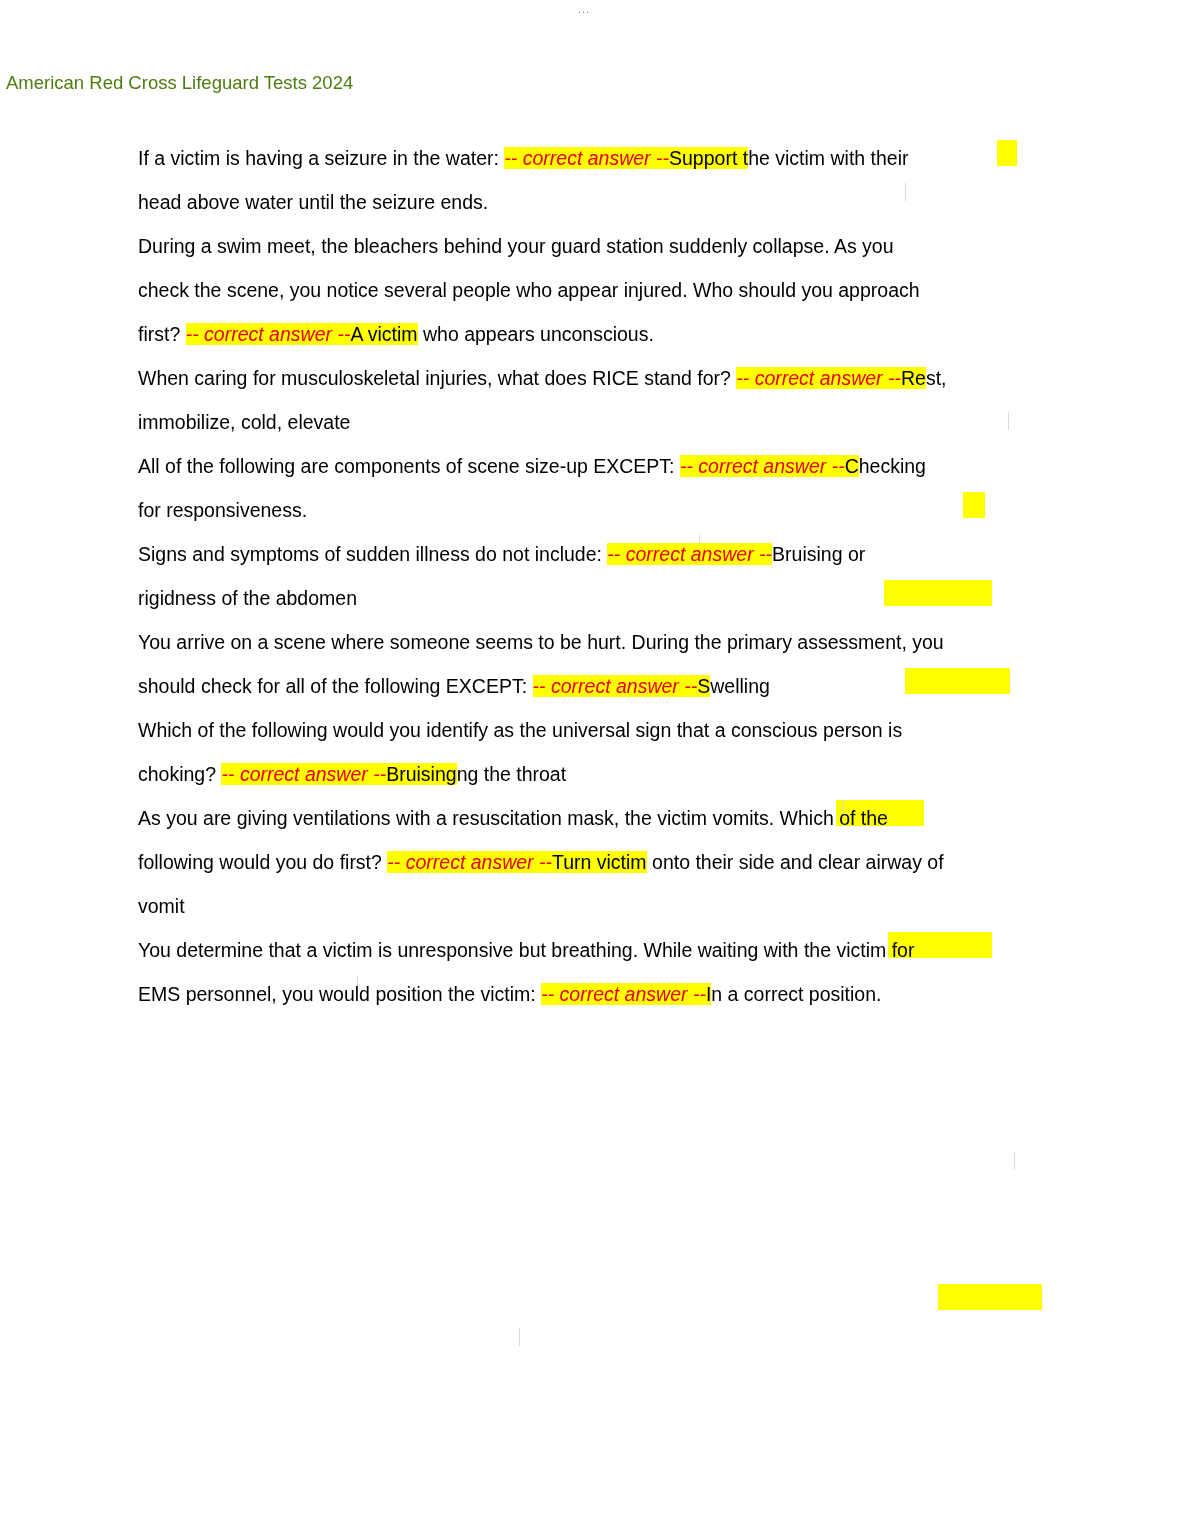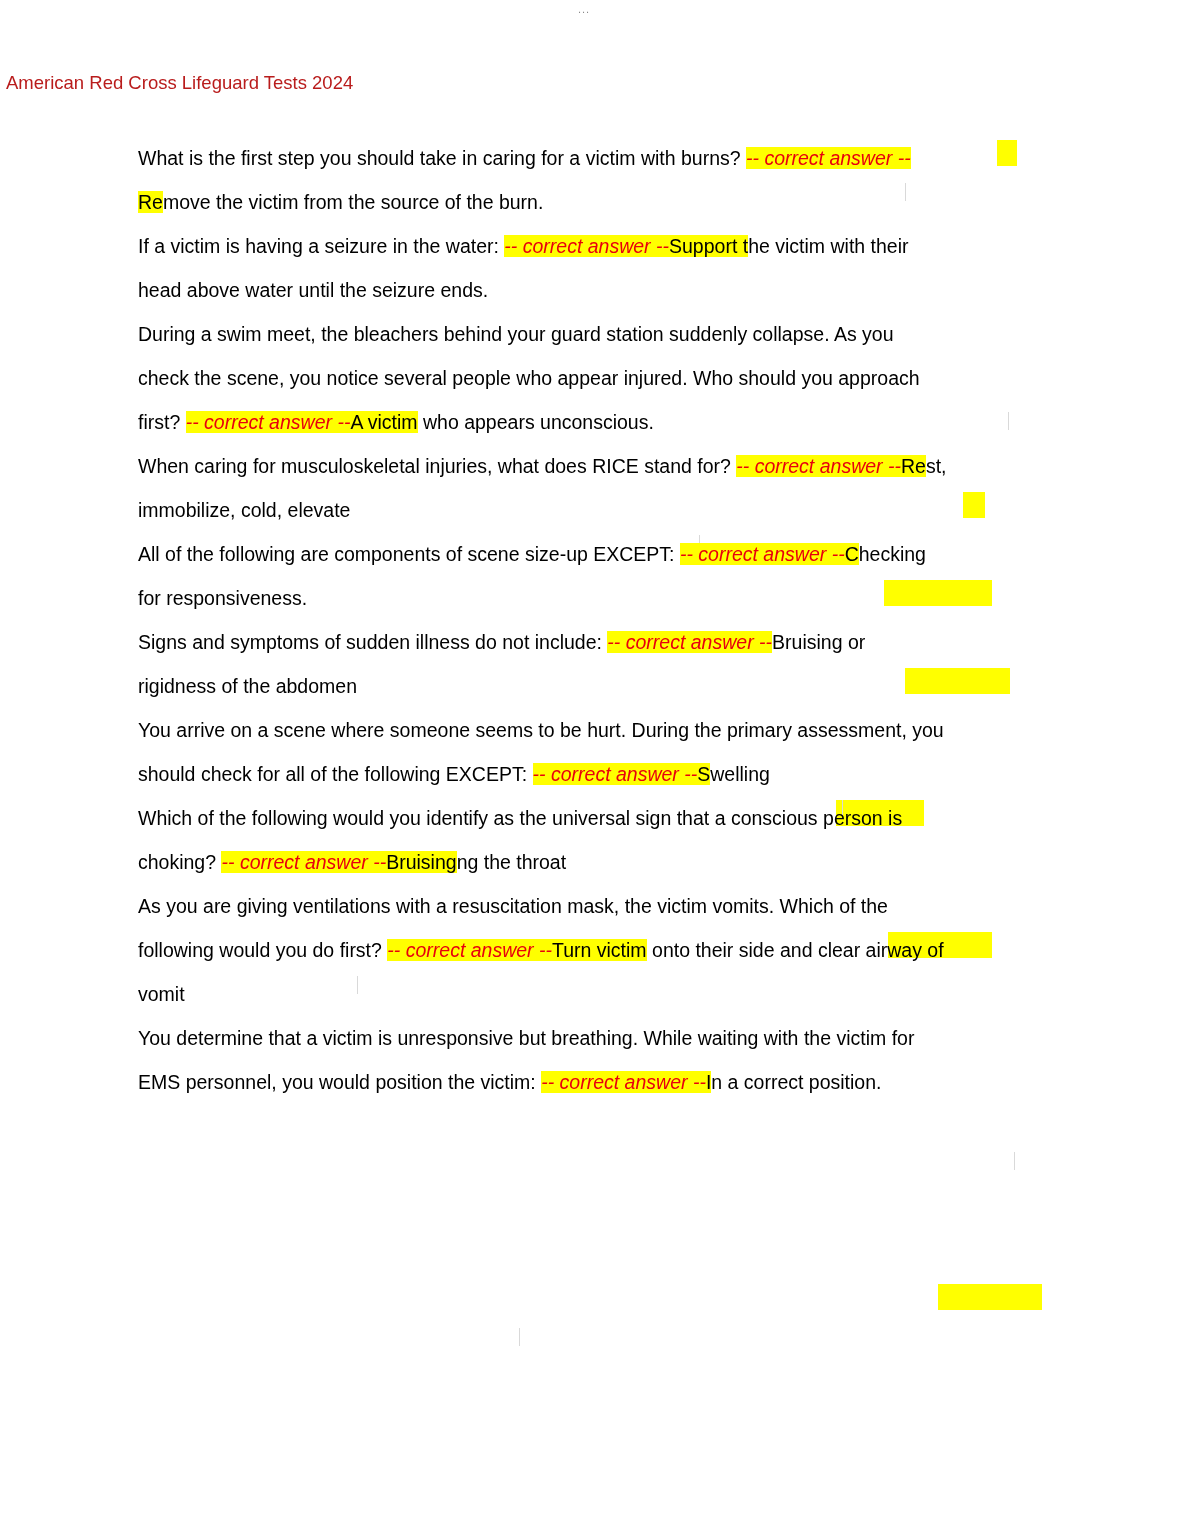--- a/index.html
+++ b/index.html
@@ -24,21 +24,21 @@
     font-size: 11px;
     color: #8a8a8a;
     letter-spacing: 1px;
     line-height: 6px;
   }
   .doc-header {
     position: absolute;
     top: 72px;
     left: 6px;
     font-size: 18.5px;
-    color: #b91c1c;
+    color: #4d7c0f;
     white-space: nowrap;
   }
   .body-block {
     position: absolute;
     top: 136px;
     left: 138px;
     width: 810px;
     font-size: 19.5px;
     line-height: 44px;
     color: #000000;
@@ -95,23 +95,20 @@
   <div class="tick" style="left:905px; top:183px;"></div>
   <div class="tick" style="left:1008px; top:412px;"></div>
   <div class="tick" style="left:699px; top:535px;"></div>
   <div class="tick" style="left:842px; top:800px;"></div>
   <div class="tick" style="left:357px; top:976px;"></div>
   <div class="tick" style="left:1014px; top:1152px;"></div>
   <div class="tick" style="left:519px; top:1328px;"></div>
 
   <div class="body-block">
 
-    <p class="para">
-      <span class="q">What is the first step you should take in caring for a victim with burns? </span><span class="ca">-- correct answer --</span><span class="ans"><span class="hl">Re</span><span>move the victim from the source of the burn.</span></span>
-    </p>
 
     <p class="para">
       <span class="q">If a victim is having a seizure in the water: </span><span class="ca">-- correct answer --</span><span class="ans"><span class="hl">Support t</span><span>he victim with their head above water until the seizure ends.</span></span>
     </p>
 
     <p class="para">
       <span class="q">During a swim meet, the bleachers behind your guard station suddenly collapse. As you check the scene, you notice several people who appear injured. Who should you approach first? </span><span class="ca">-- correct answer --</span><span class="ans"><span class="hl">A victim</span><span> who appears unconscious.</span></span>
     </p>
 
     <p class="para">

